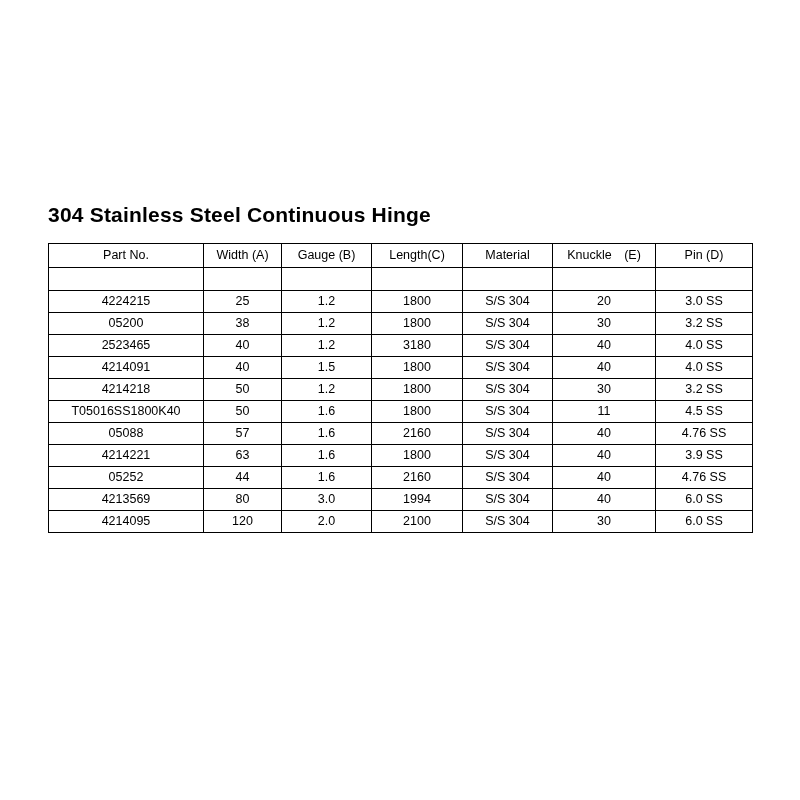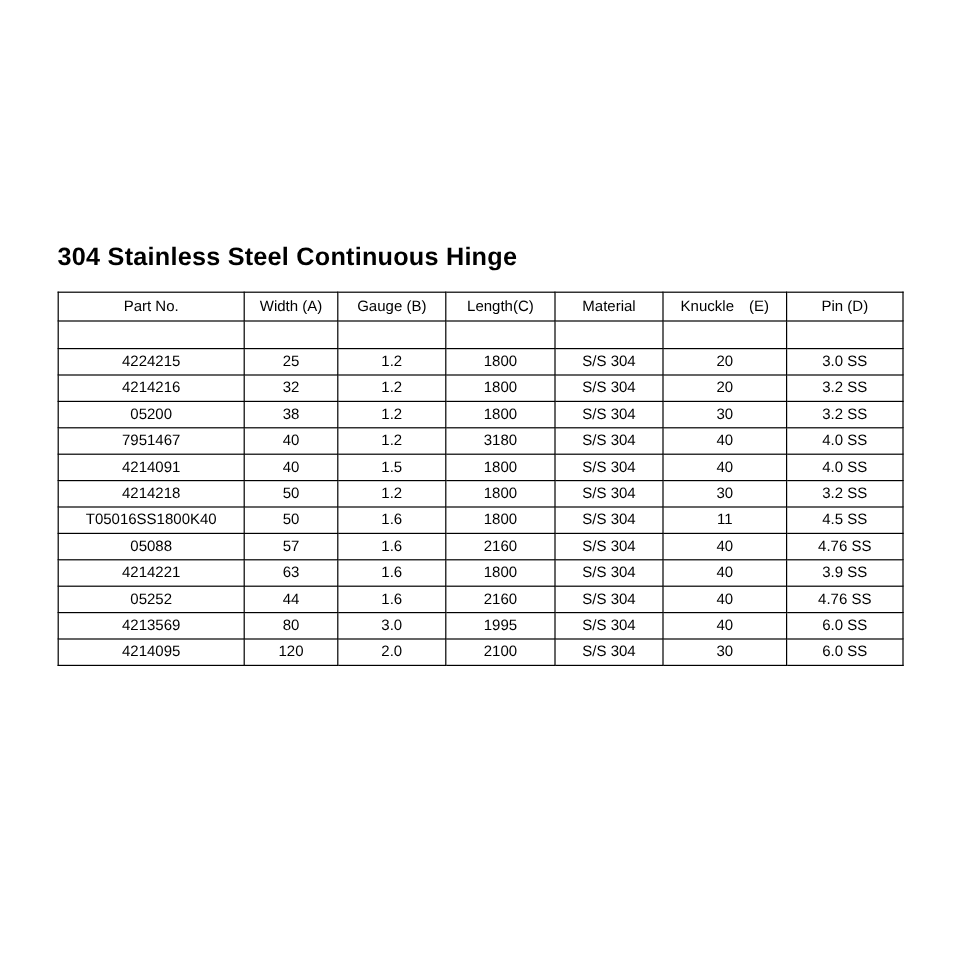--- a/index.html
+++ b/index.html
@@ -110,39 +110,30 @@
       <tr>
         <td>4224215</td>
         <td>25</td>
         <td>1.2</td>
         <td>1800</td>
         <td>S/S 304</td>
         <td>20</td>
         <td>3.0 SS</td>
       </tr>
       <tr>
-        <td>4214216</td>
-        <td>32</td>
-        <td>1.2</td>
-        <td>1800</td>
-        <td>S/S 304</td>
-        <td>20</td>
-        <td>3.2 SS</td>
-      </tr>
-      <tr>
         <td>05200</td>
         <td>38</td>
         <td>1.2</td>
         <td>1800</td>
         <td>S/S 304</td>
         <td>30</td>
         <td>3.2 SS</td>
       </tr>
       <tr>
-        <td>7951467</td>
+        <td>2523465</td>
         <td>40</td>
         <td>1.2</td>
         <td>3180</td>
         <td>S/S 304</td>
         <td>40</td>
         <td>4.0 SS</td>
       </tr>
       <tr>
         <td>4214091</td>
         <td>40</td>
@@ -194,21 +185,21 @@
         <td>1.6</td>
         <td>2160</td>
         <td>S/S 304</td>
         <td>40</td>
         <td>4.76 SS</td>
       </tr>
       <tr>
         <td>4213569</td>
         <td>80</td>
         <td>3.0</td>
-        <td>1995</td>
+        <td>1994</td>
         <td>S/S 304</td>
         <td>40</td>
         <td>6.0 SS</td>
       </tr>
       <tr>
         <td>4214095</td>
         <td>120</td>
         <td>2.0</td>
         <td>2100</td>
         <td>S/S 304</td>

